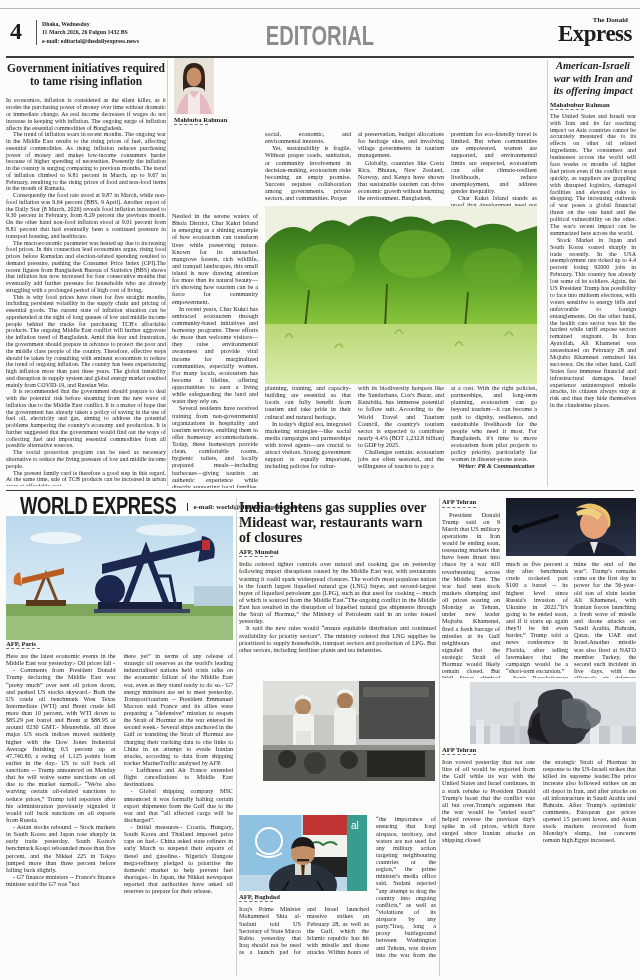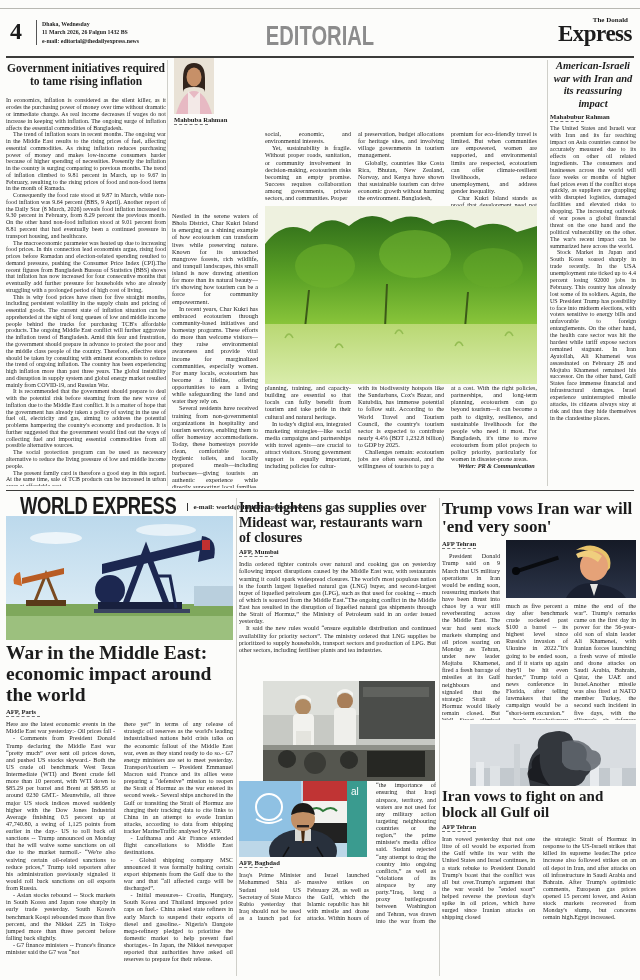--- a/index.html
+++ b/index.html
@@ -65,21 +65,21 @@
   .two-col{display:flex;gap:8px;}
   .two-col>div{flex:1;overflow:hidden;}
 
   .warL{left:6px;width:227px;}
   .warL h3{font-size:19.5px;}
   .warL .two-col>div{height:246px;}
 
   .midC{left:239px;width:197px;}
   .midC h3{font-size:14px;}
   .iraq h3{font-size:14.5px;margin-top:6px;}
-  .iraq-body{position:relative;height:142px;}
+  .iraq-body{position:relative;height:142px;margin-top:34px;}
   .iraq-c3{position:absolute;right:0;top:0;width:60px;height:142px;overflow:hidden;}
   .iraq-photo{position:absolute;left:0;top:0;width:128px;height:76px;}
   .iraq-sub{position:absolute;left:0;top:78px;width:130px;}
   .iraq-cols{display:flex;gap:6px;}
   .iraq-cols>div{width:62px;height:50px;overflow:hidden;}
 
   .trumpR{left:442px;width:194px;}
   .trumpR h3{font-size:17px;}
   .trump-body{position:relative;height:180px;}
   .trump-c1{position:absolute;left:0;top:0;width:58px;height:180px;overflow:hidden;}
@@ -208,21 +208,21 @@
         <ellipse cx="150" cy="48" rx="36" ry="24" fill="#7cbf34" opacity=".5"></ellipse>
         <ellipse cx="228" cy="62" rx="30" ry="20" fill="#68ac2a" opacity=".5"></ellipse>
         <path d="M40 122 L44 84 M120 122 L122 78 M200 122 L203 86" stroke="#3c5a18" stroke-width="2" fill="none"></path>
         <rect y="118" width="272" height="60" fill="url(#gGrass)"></rect>
         <path d="M20 132 q4 -8 8 0 M70 142 q4 -8 8 0 M130 128 q4 -8 8 0 M190 140 q4 -8 8 0 M240 130 q4 -8 8 0" stroke="#94bd52" stroke-width="1.5" fill="none"></path>
       </svg>
     </div>
   </div>
 
   <div class="right-ed">
-    <h2>American-Israeli war with Iran and its reassuring impact</h2>
+    <h2>American-Israeli war with Iran and its offering impact</h2>
     <div class="byline">Mahabubur Rahman</div>
     <div class="byline-rule"></div>
     <div class="tiny">
       <p>The United States and Israeli war with Iran and its far reaching impact on Asia countries cannot be accurately measured due to its effects on other oil related ingredients. The consumers and businesses across the world will face weeks or months of higher fuel prices even if the conflict stops quickly, as suppliers are grappling with disrupted logistics, damaged facilities and elevated risks to shopping. The increasing outbreak of war poses a global financial threat on the one hand and the political vulnerability on the other. The war's recent impact can be summarized here across the world.</p>
       <p>Stock Market in Japan and South Korea soared sharply in trade recently. In the USA unemployment rate ticked up to 4.4 percent losing 92000 jobs in February. This country has already lost some of its soldiers. Again, the US President Trump has possibility to face into midterm elections, with voters sensitive to energy bills and unfavorable to foreign entanglements. On the other hand, the health care sector was hit the hardest while tariff expose sectors remained stagnant. In Iran Ayatollah, Ali Khamenei was assassinated on February 28 and Mojtaba Khamenei remained his successor. On the other hand, Gulf States face immense financial and infrastructural damages. Israel experience uninterrupted missile attacks, its citizens always stay at risk and thus they hide themselves in the clandestine places.</p>
     </div>
   </div>
 
   <div class="hr-mid"></div>
 
@@ -258,21 +258,20 @@
         <polygon points="118,92 140,34 162,92" fill="none" stroke="#1c2750" stroke-width="6"></polygon>
         <polygon points="96,48 196,24 196,34 96,58" fill="#1c2750"></polygon>
         <path d="M196 20 q16 2 12 22 l-16 4 Z" fill="#1c2750"></path>
         <rect x="196" y="24" width="8" height="10" fill="#c03030"></rect>
         <circle cx="104" cy="74" r="15" fill="#1c2750"></circle>
         <rect x="92" y="86" width="84" height="9" fill="#18203e"></rect>
         <rect x="88" y="93" width="96" height="4" fill="#3a4460"></rect>
         <path d="M150 60 l14 0 l6 32" stroke="#1c2750" stroke-width="3" fill="none"></path>
       </svg>
     </div>
-    <h3>War in the Middle East: economic impact around the world</h3>
     <div class="byline">AFP, Paris</div>
     <div class="byline-rule"></div>
     <div class="two-col tiny">
       <div>
         <p>Here are the latest economic events in the Middle East war yesterday:- Oil prices fall -</p>
         <p>- Comments from President Donald Trump declaring the Middle East war “pretty much” over sent oil prices down, and pushed US stocks skyward.- Both the US crude oil benchmark West Texas Intermediate (WTI) and Brent crude fell more than 10 percent, with WTI down to $85.29 per barrel and Brent at $88.95 at around 0230 GMT.- Meanwhile, all three major US stock indices moved suddenly higher with the Dow Jones Industrial Average finishing 0.5 percent up at 47,740.80, a swing of 1,125 points from earlier in the day.- US to roll back oil sanctions -- Trump announced on Monday that he will waive some sanctions on oil due to the market turmoil.- “We're also waiving certain oil-related sanctions to reduce prices,” Trump told reporters after his administration previously signaled it would roll back sanctions on oil exports from Russia.</p>
         <p>- Asian stocks rebound -- Stock markets in South Korea and Japan rose sharply in early trade yesterday.  South Korea's benchmark Kospi rebounded more than five percent, and the Nikkei 225 in Tokyo jumped more than three percent before falling back slightly.</p>
         <p>- G7 finance ministers -- France's finance minister said the G7 was “not</p>
       </div>
       <div>
@@ -360,21 +359,20 @@
         </div>
         <div class="iraq-c3 tiny">
           <p>“the importance of ensuring that Iraqi airspace, territory, and waters are not used for any military action targeting neighbouring countries or the region,” the prime minister's media office said. Sudani rejected “any attempt to drag the country into ongoing conflicts,” as well as “violations of its airspace by any party.”Iraq, long a proxy battleground between Washington and Tehran, was drawn into the war from the outset, with strikes blamed on the US and Israel targeting Iran-backed groups, which in turn have since claimed attacks on US bases in Iraq and the wider region.</p>
         </div>
       </div>
     </div>
   </div>
 
   <div class="bcol trumpR">
     <div class="story">
-      <h3>Trump vows Iran war will 'end very soon'</h3>
       <div class="trump-body">
         <div class="trump-c1 tiny">
           <div class="byline">AFP Tehran</div>
           <div class="byline-rule"></div>
           <p>President Donald Trump said on 9 March that US military operations in Iran would be ending soon, reassuring markets that have been thrust into chaos by a war still reverberating across the Middle East. The war had sent stock markets slumping and oil prices soaring on Monday as Tehran, under new leader Mojtaba Khamenei, fired a fresh barrage of missiles at its Gulf neighbours and signaled that the strategic Strait of Hormuz would likely remain closed. But Wall Street climbed into positive territory on Trump's signals of a short war, with Tokyo and Seoul also opening strongly Tuesday, despite the president's continued threats to expand the campaign if Iran did not fall in line.Oil prices also reversed course, falling as</p>
         </div>
         <div class="trump-photo">
           <svg width="130" height="58" viewBox="0 0 130 58" preserveAspectRatio="none">
             <defs>
               <linearGradient id="gT" x1="0" y1="0" x2="0" y2="1">
@@ -412,21 +410,20 @@
           <rect x="6" y="38" width="8" height="24" fill="#e8ebee"></rect>
           <rect x="20" y="42" width="10" height="20" fill="#dfe3e6"></rect>
           <rect x="120" y="40" width="9" height="22" fill="#e8ebee"></rect>
           <rect x="140" y="44" width="12" height="18" fill="#dfe3e6"></rect>
           <rect x="44" y="20" width="6" height="42" fill="#cdd2d6"></rect>
           <path d="M60 62 q-6 -26 8 -38 q-2 -14 14 -16 q18 -4 22 10 q16 2 12 18 q10 8 0 16 q-4 12 -18 10 q-16 6 -26 0 Z" fill="#33373d"></path>
           <path d="M92 18 q20 -6 30 8 q12 2 8 14 q-8 10 -20 6 q-14 2 -18 -8 Z" fill="#62676f" opacity=".85"></path>
           <path d="M70 30 q-10 4 -8 14 q-8 4 -2 12 l20 6 q-12 -14 -10 -32 Z" fill="#15171b" opacity=".8"></path>
         </svg>
       </div>
-      <h3>Iran vows to fight on and block all Gulf oil</h3>
       <div class="byline">AFP Tehran</div>
       <div class="byline-rule"></div>
       <div class="two-col tiny">
         <div>
             <p>Iran vowed yesterday that not one litre of oil would be exported from the Gulf while its war with the United States and Israel continues, in a stark rebuke to President Donald Trump's boast that the conflict was all but over.Trump's argument that the war would be “ended soon” helped reverse the previous day's spike in oil prices, which have surged since Iranian attacks on shipping closed</p>
           </div>
         <div>
             <p>the strategic Strait of Hormuz in response to the US-Israeli strikes that killed its supreme leader.The price increase also followed strikes on an oil depot in Iran, and after attacks on oil infrastructure in Saudi Arabia and Bahrain. After Trump's optimistic comments, European gas prices opened 15 percent lower, and Asian stock markets recovered from Monday's slump, but concerns remain high.Egypt increased.</p>
           </div>
       </div>

